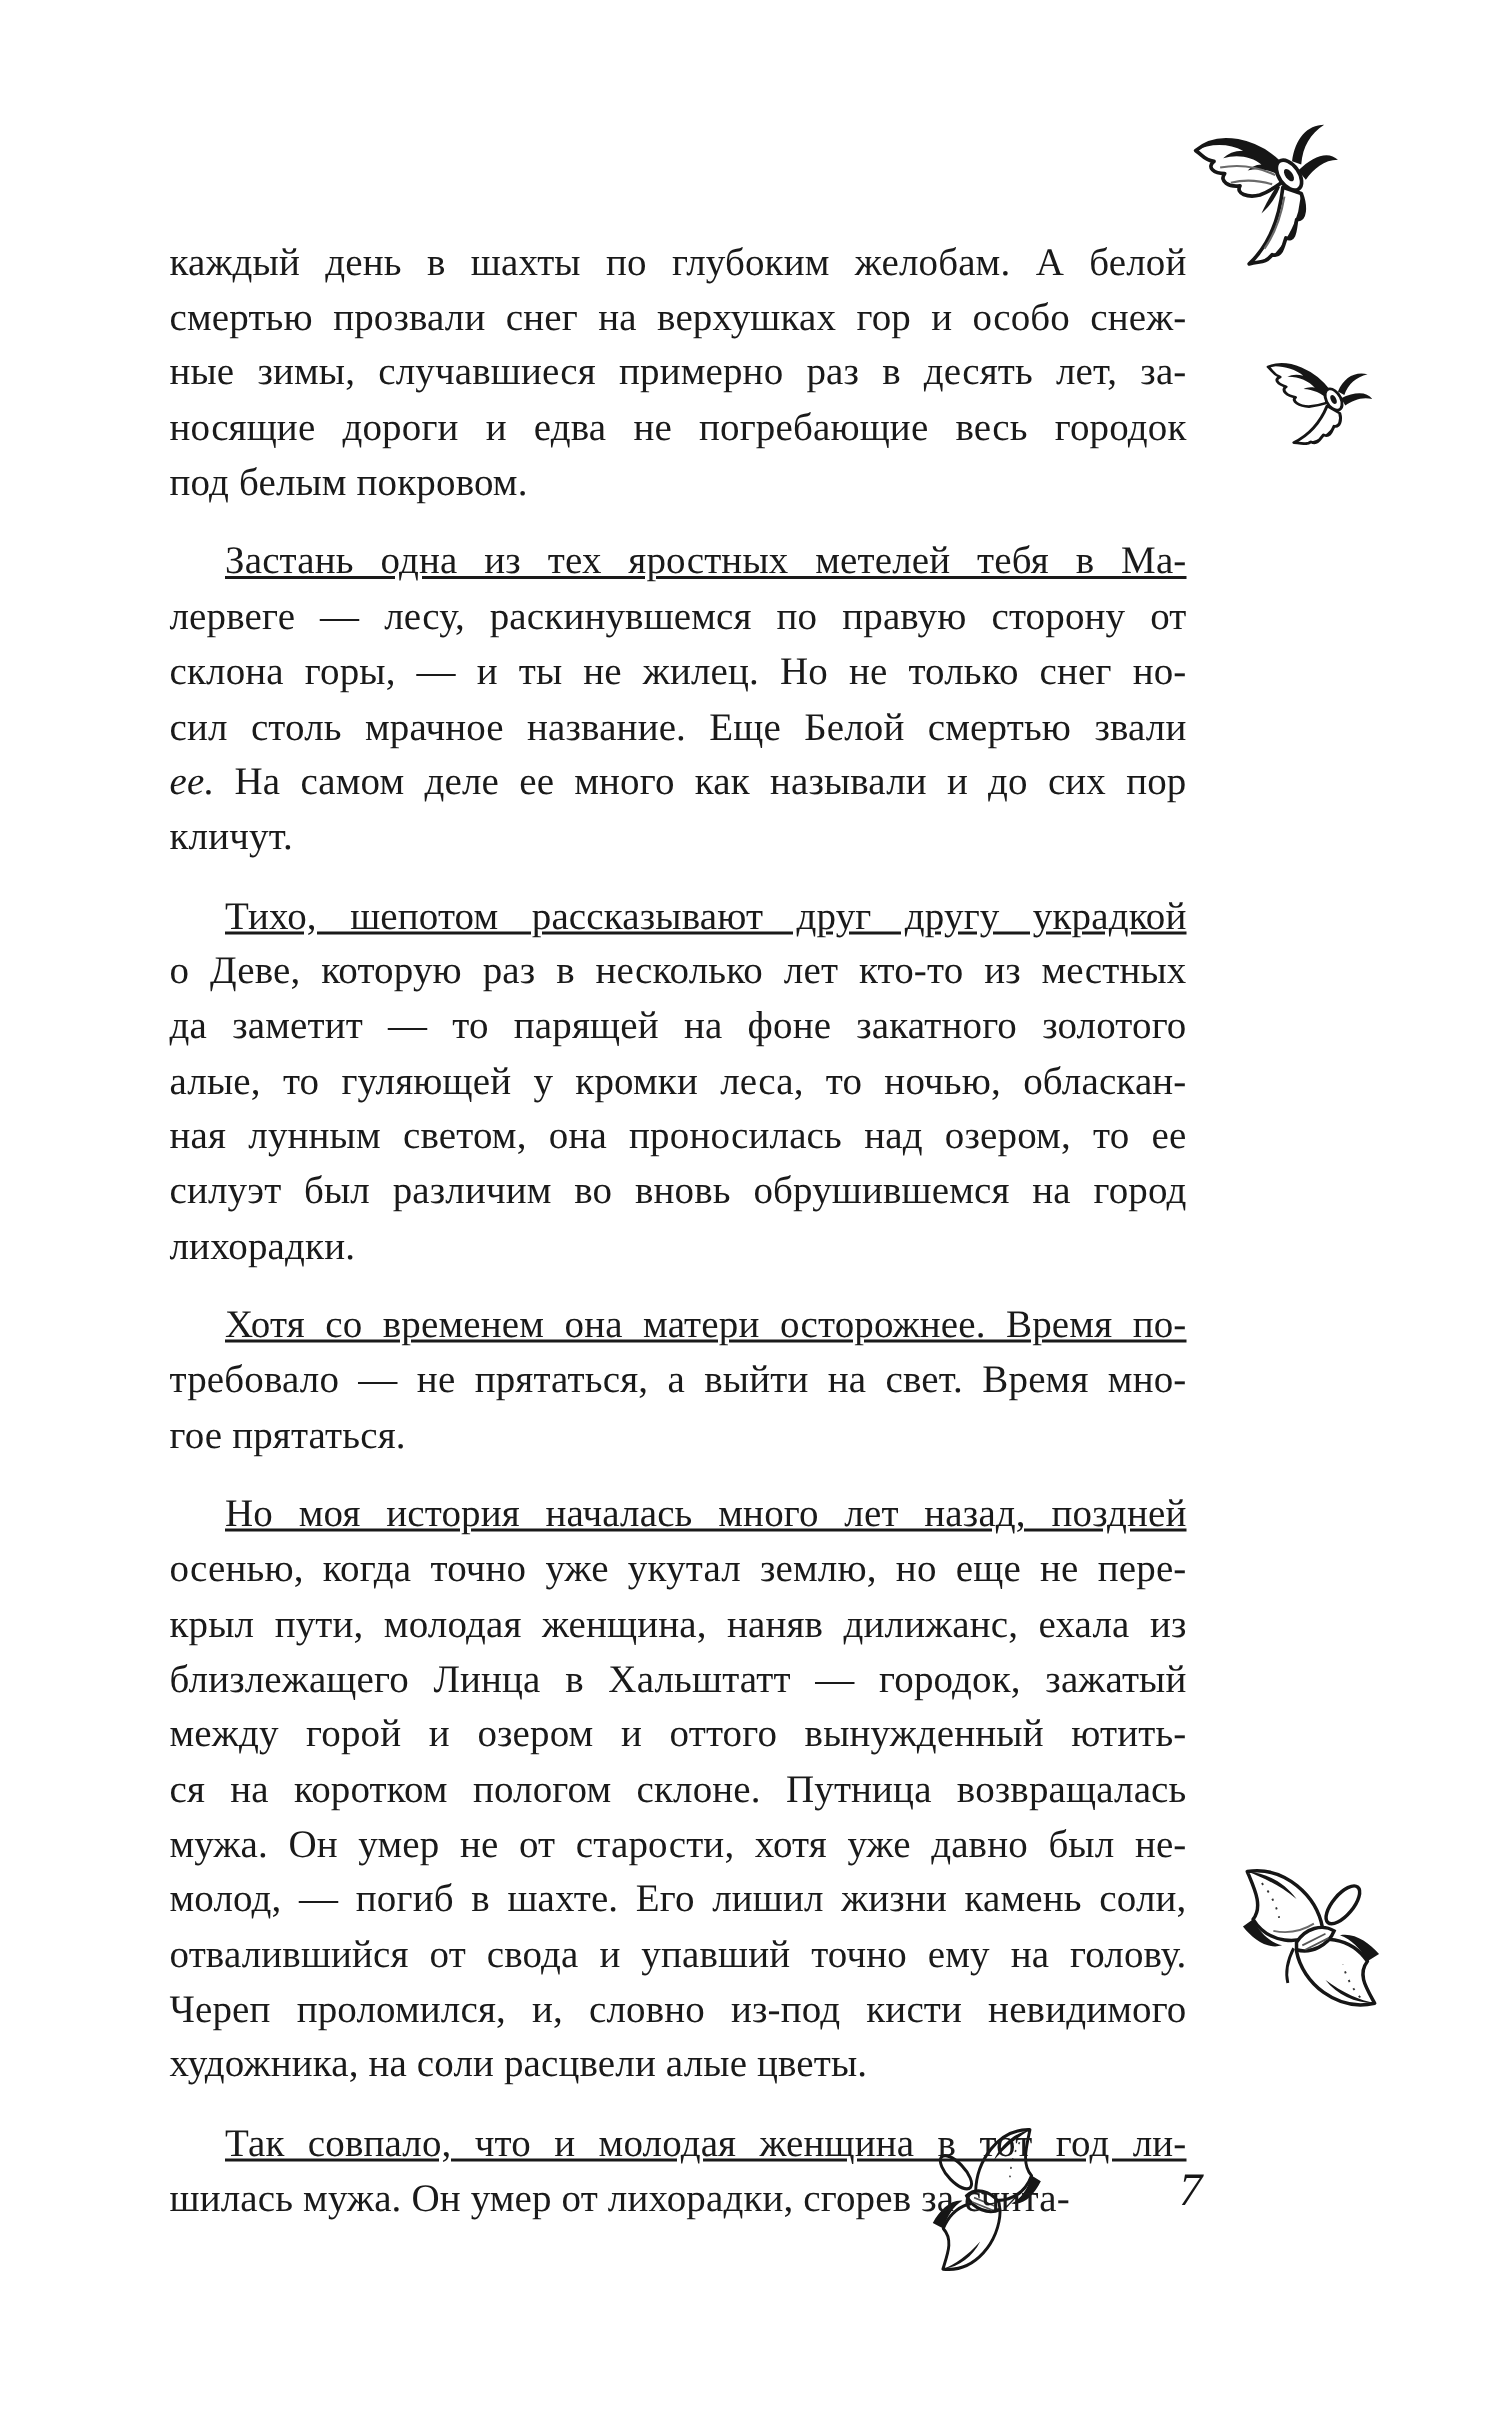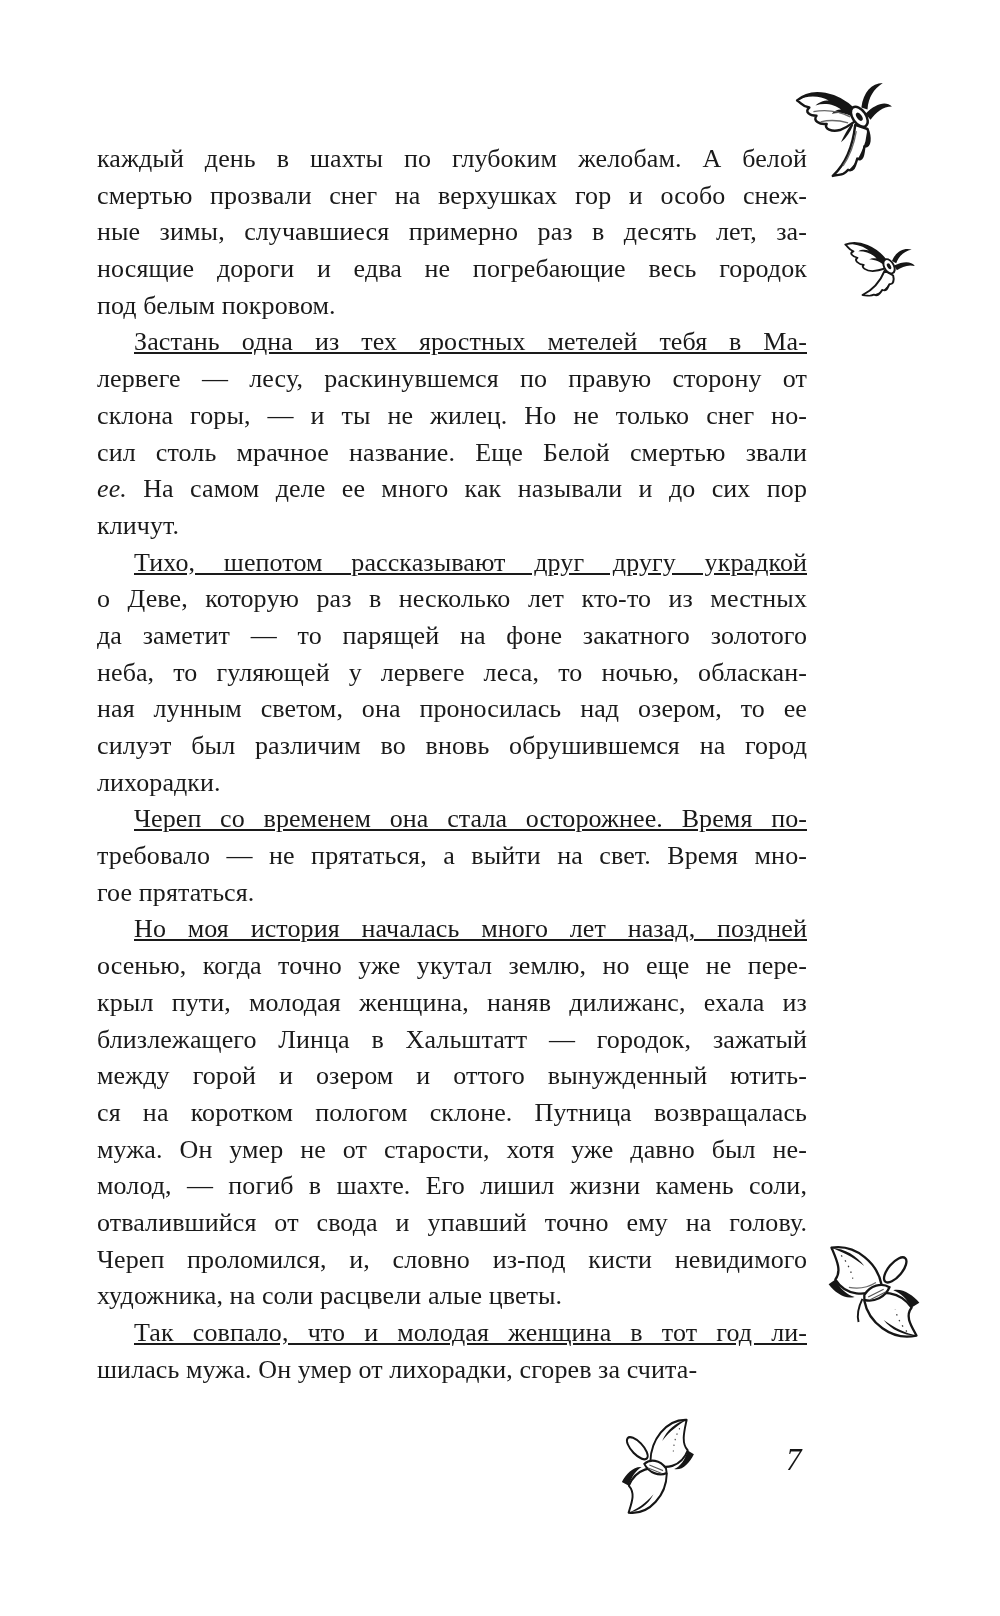--- a/index.html
+++ b/index.html
@@ -12,21 +12,21 @@
     color:#1a1a1a;
     margin:0 auto;
   }
   #text-block{
     position:absolute;
     left:97px;top:141px;width:710px;
     font-size:26px;
     line-height:36.7px;
     letter-spacing:0.1px;
   }
-  .para{margin:0;padding:0;}
+  .para{margin:16px;padding:0;}
   .line{
     text-align:justify;
     text-align-last:justify;
     white-space:normal;
     height:36.7px;
     overflow:visible;
   }
   .line.last{text-align-last:left;}
   .line.indent{text-indent:37px;text-decoration:underline;}
   .line i{}
@@ -133,27 +133,27 @@
         <div class="line">лервеге — лесу, раскинувшемся по правую сторону от</div>
         <div class="line">склона горы, — и ты не жилец. Но не только снег но-</div>
         <div class="line">сил столь мрачное название. Еще Белой смертью звали</div>
         <div class="line"><i>ее.</i><span> На самом деле ее много как называли и до сих пор</span></div>
         <div class="line last">кличут.</div>
       </div>
       <div class="para">
         <div class="line indent">Тихо, шепотом рассказывают друг другу украдкой</div>
         <div class="line">о Деве, которую раз в несколько лет кто-то из местных</div>
         <div class="line">да заметит — то парящей на фоне закатного золотого</div>
-        <div class="line">неба, то гуляющей у лервеге леса, то ночью, обласкан-</div>
+        <div class="line">алые, то гуляющей у кромки леса, то ночью, обласкан-</div>
         <div class="line">ная лунным светом, она проносилась над озером, то ее</div>
         <div class="line">силуэт был различим во вновь обрушившемся на город</div>
         <div class="line last">лихорадки.</div>
       </div>
       <div class="para">
-        <div class="line indent">Череп со временем она стала осторожнее. Время по-</div>
+        <div class="line indent">Хотя со временем она матери осторожнее. Время по-</div>
         <div class="line">требовало — не прятаться, а выйти на свет. Время мно-</div>
         <div class="line last">гое прятаться.</div>
       </div>
       <div class="para">
         <div class="line indent">Но моя история началась много лет назад, поздней</div>
         <div class="line">осенью, когда точно уже укутал землю, но еще не пере-</div>
         <div class="line">крыл пути, молодая женщина, наняв дилижанс, ехала из</div>
         <div class="line">близлежащего Линца в Хальштатт — городок, зажатый</div>
         <div class="line">между горой и озером и оттого вынужденный ютить-</div>
         <div class="line">ся на коротком пологом склоне. Путница возвращалась</div>

